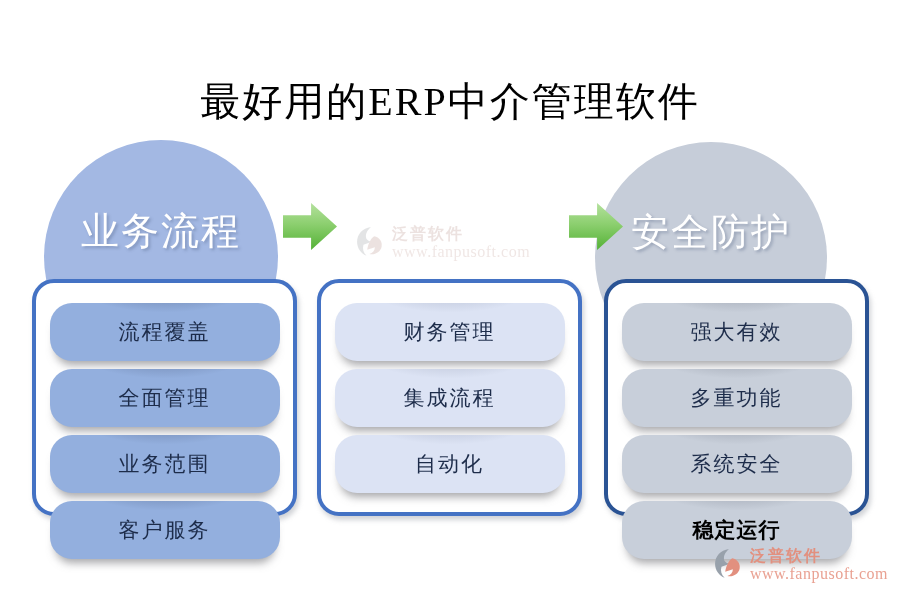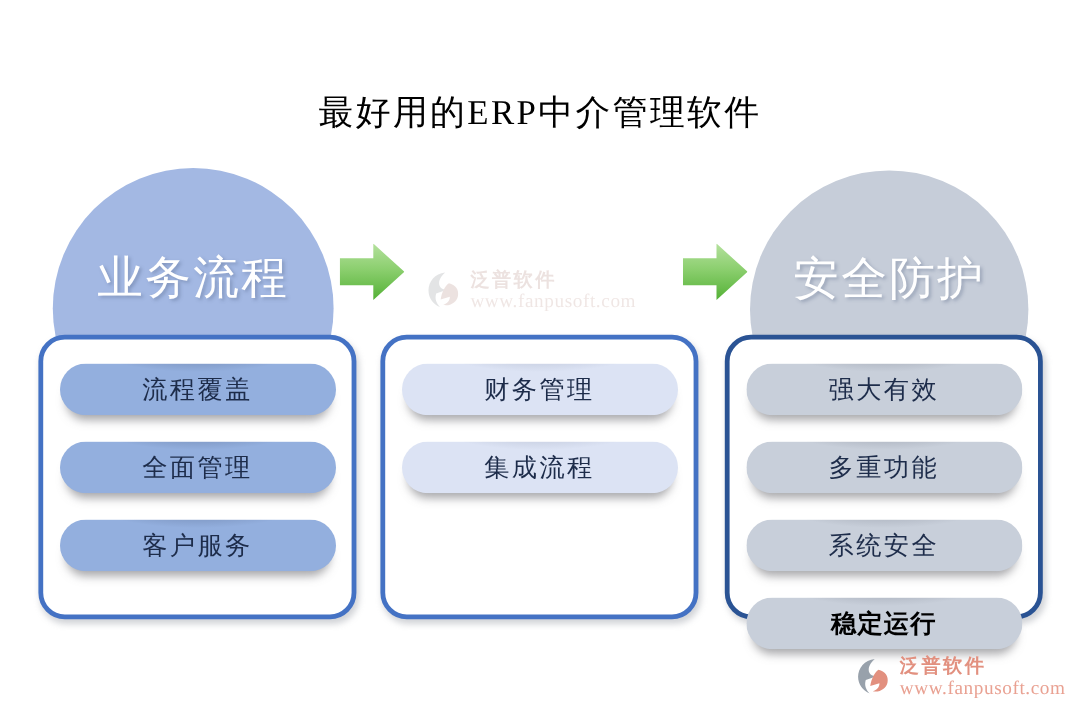--- a/index.html
+++ b/index.html
@@ -3,31 +3,31 @@
 <meta charset="utf-8">
 <style>
   html,body{margin:0;padding:0;background:#fff;}
   .canvas{
     position:relative;width:900px;height:600px;background:#ffffff;overflow:hidden;
     font-family:"Liberation Serif", serif;
   }
   
   .title{
     position:absolute;top:74px;left:0;width:100%;margin:0;
-    text-align:center;font-size:29px;font-weight:500;color:#000;
+    text-align:center;font-size:40px;font-weight:500;color:#000;
     letter-spacing:2px;
   }
   
   .circle{
     position:absolute;border-radius:50%;z-index:1;
     display:flex;align-items:center;justify-content:center;text-align:center;
   }
   .circle-1{left:44px;top:140px;width:234px;height:234px;background:#a3b8e3;}
   .circle-2{left:342px;top:142px;width:228px;height:228px;background:#ccd7ee;}
-  .circle-3{left:625px;top:142px;width:232px;height:232px;background:#c6cdd9;}
+  .circle-3{left:595px;top:142px;width:232px;height:232px;background:#c6cdd9;}
   .circle-label{
     color:#fff;font-size:38px;letter-spacing:2px;white-space:nowrap;
     transform:translateY(-26px);
     text-shadow:2px 2px 3px rgba(70,85,120,.35);
   }
   
   .arrow{
     position:absolute;top:203px;width:54px;height:47px;z-index:2;
     background:linear-gradient(180deg,#b4e19d 0%,#8ccf6f 45%,#54b136 100%);
     clip-path:polygon(0% 26%,52% 26%,52% 0%,100% 50%,52% 100%,52% 74%,0% 74%);
@@ -39,21 +39,21 @@
     position:absolute;top:279px;height:237px;width:265px;z-index:3;
     background:#fff;border:4px solid #4472c4;border-radius:22px;
     box-sizing:border-box;box-shadow:2px 4px 5px rgba(140,145,155,.4);
     padding-top:20px;
   }
   .panel-1{left:32px;}
   .panel-2{left:317px;}
   .panel-3{left:604px;border-color:#2a5394;}
   
   .pill{
-    width:230px;height:43px;margin:0 auto 22px auto;border-radius:22px;
+    width:230px;height:58px;margin:0 auto 8px auto;border-radius:22px;
     display:flex;align-items:center;justify-content:center;
     box-shadow:0 9px 8px -5px rgba(95,95,100,.55);
     position:relative;
   }
   .panel-1 .pill{
     background:radial-gradient(ellipse 62% 95% at 50% -52%,rgba(25,35,60,.50),rgba(25,35,60,0) 72%),#93afde;
   }
   .panel-2 .pill{
     background:radial-gradient(ellipse 62% 95% at 50% -52%,rgba(60,70,95,.38),rgba(60,70,95,0) 72%),#dce3f4;
   }
@@ -99,30 +99,36 @@
   <div class="arrow arrow-2"></div>
 
   <div class="panel panel-1">
     <div class="pill">
         <span class="pill-label">流程覆盖</span>
       </div>
     <div class="pill">
         <span class="pill-label">全面管理</span>
       </div>
     <div class="pill">
+        <span class="pill-label">业务范围</span>
+      </div>
+    <div class="pill">
         <span class="pill-label">客户服务</span>
       </div>
   </div>
 
   <div class="panel panel-2">
     <div class="pill">
         <span class="pill-label">财务管理</span>
       </div>
     <div class="pill">
         <span class="pill-label">集成流程</span>
+      </div>
+    <div class="pill">
+        <span class="pill-label">自动化</span>
       </div>
   </div>
 
   <div class="panel panel-3">
     <div class="pill">
         <span class="pill-label">强大有效</span>
       </div>
     <div class="pill">
         <span class="pill-label">多重功能</span>
       </div>

